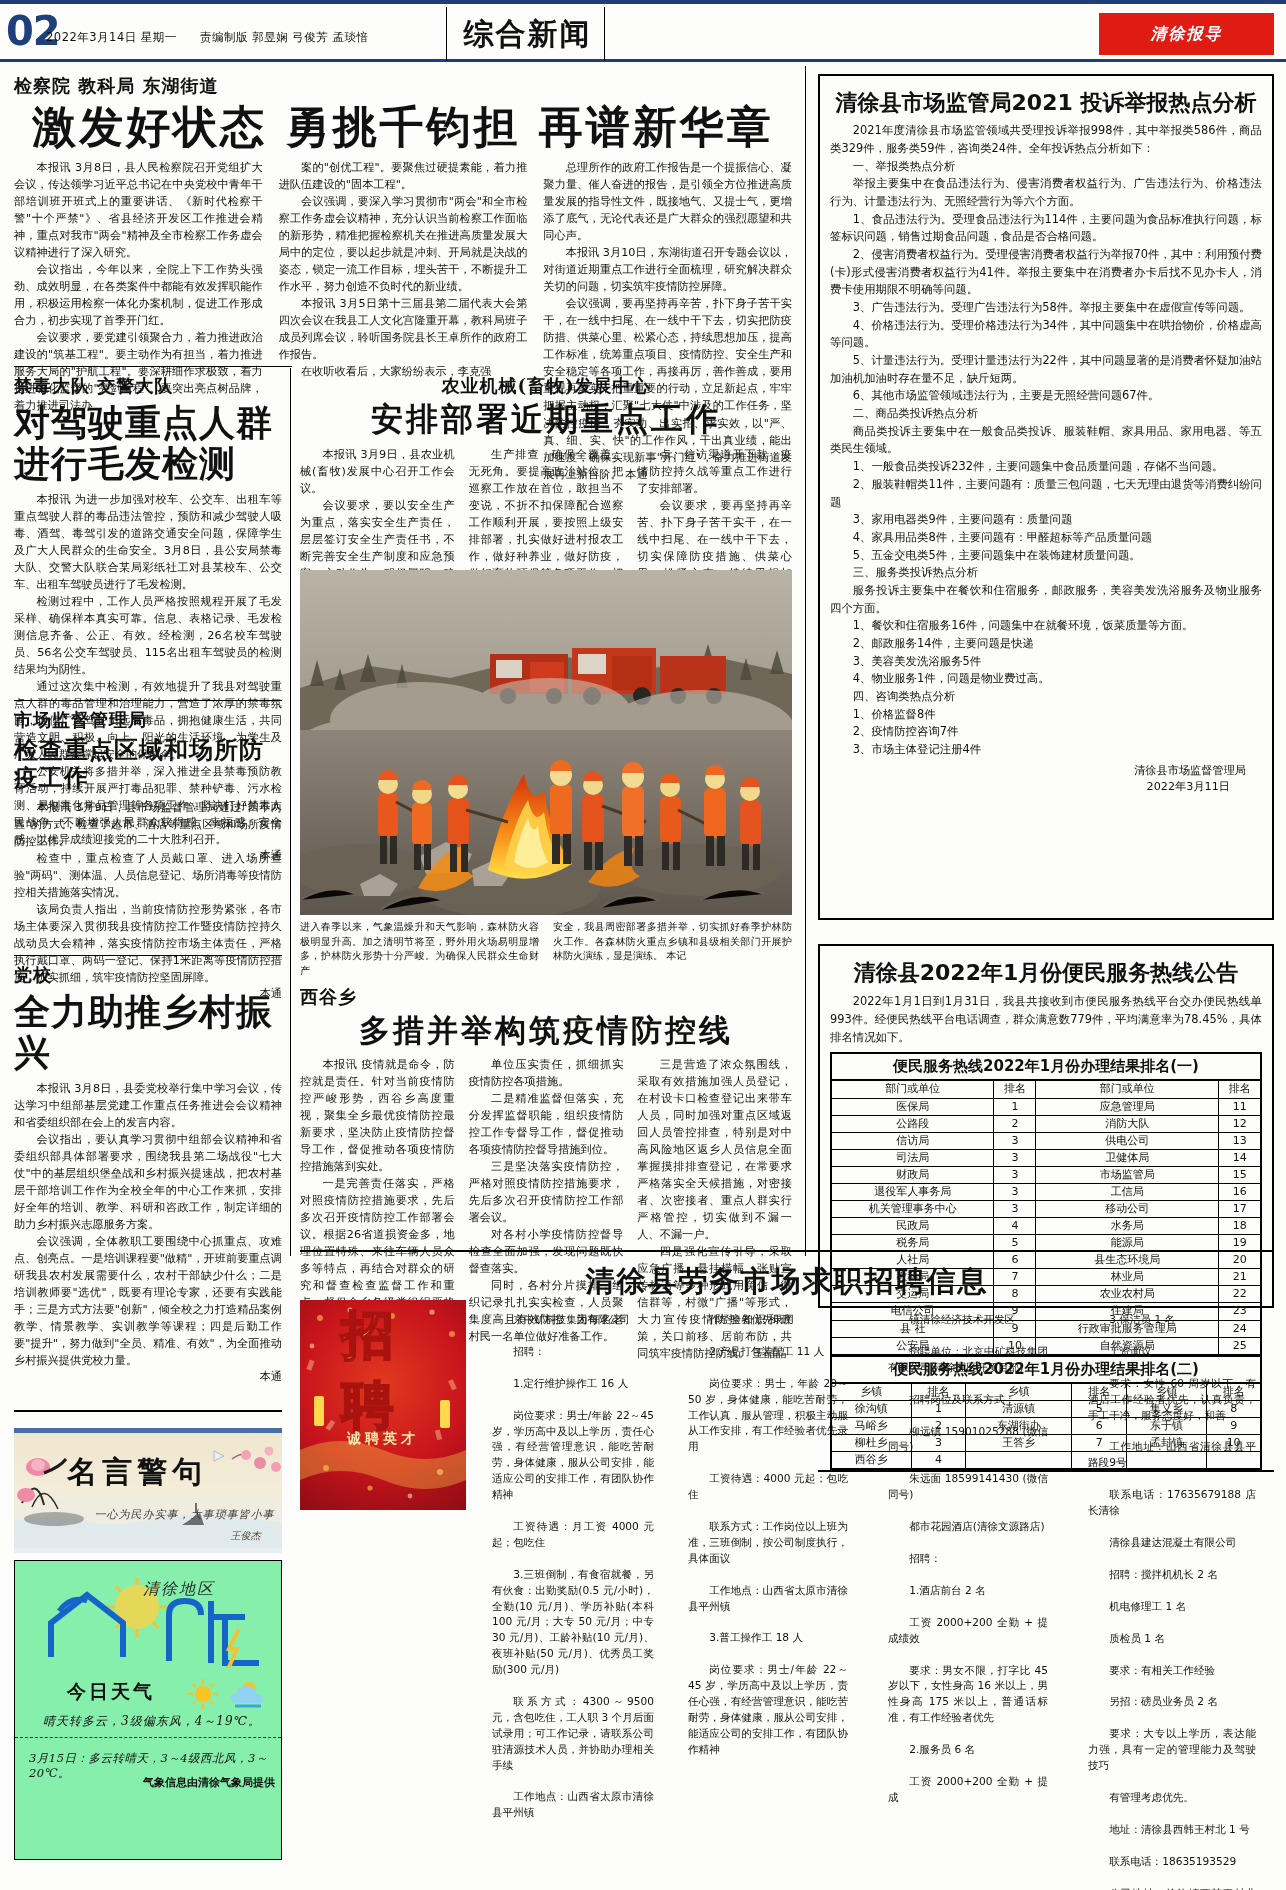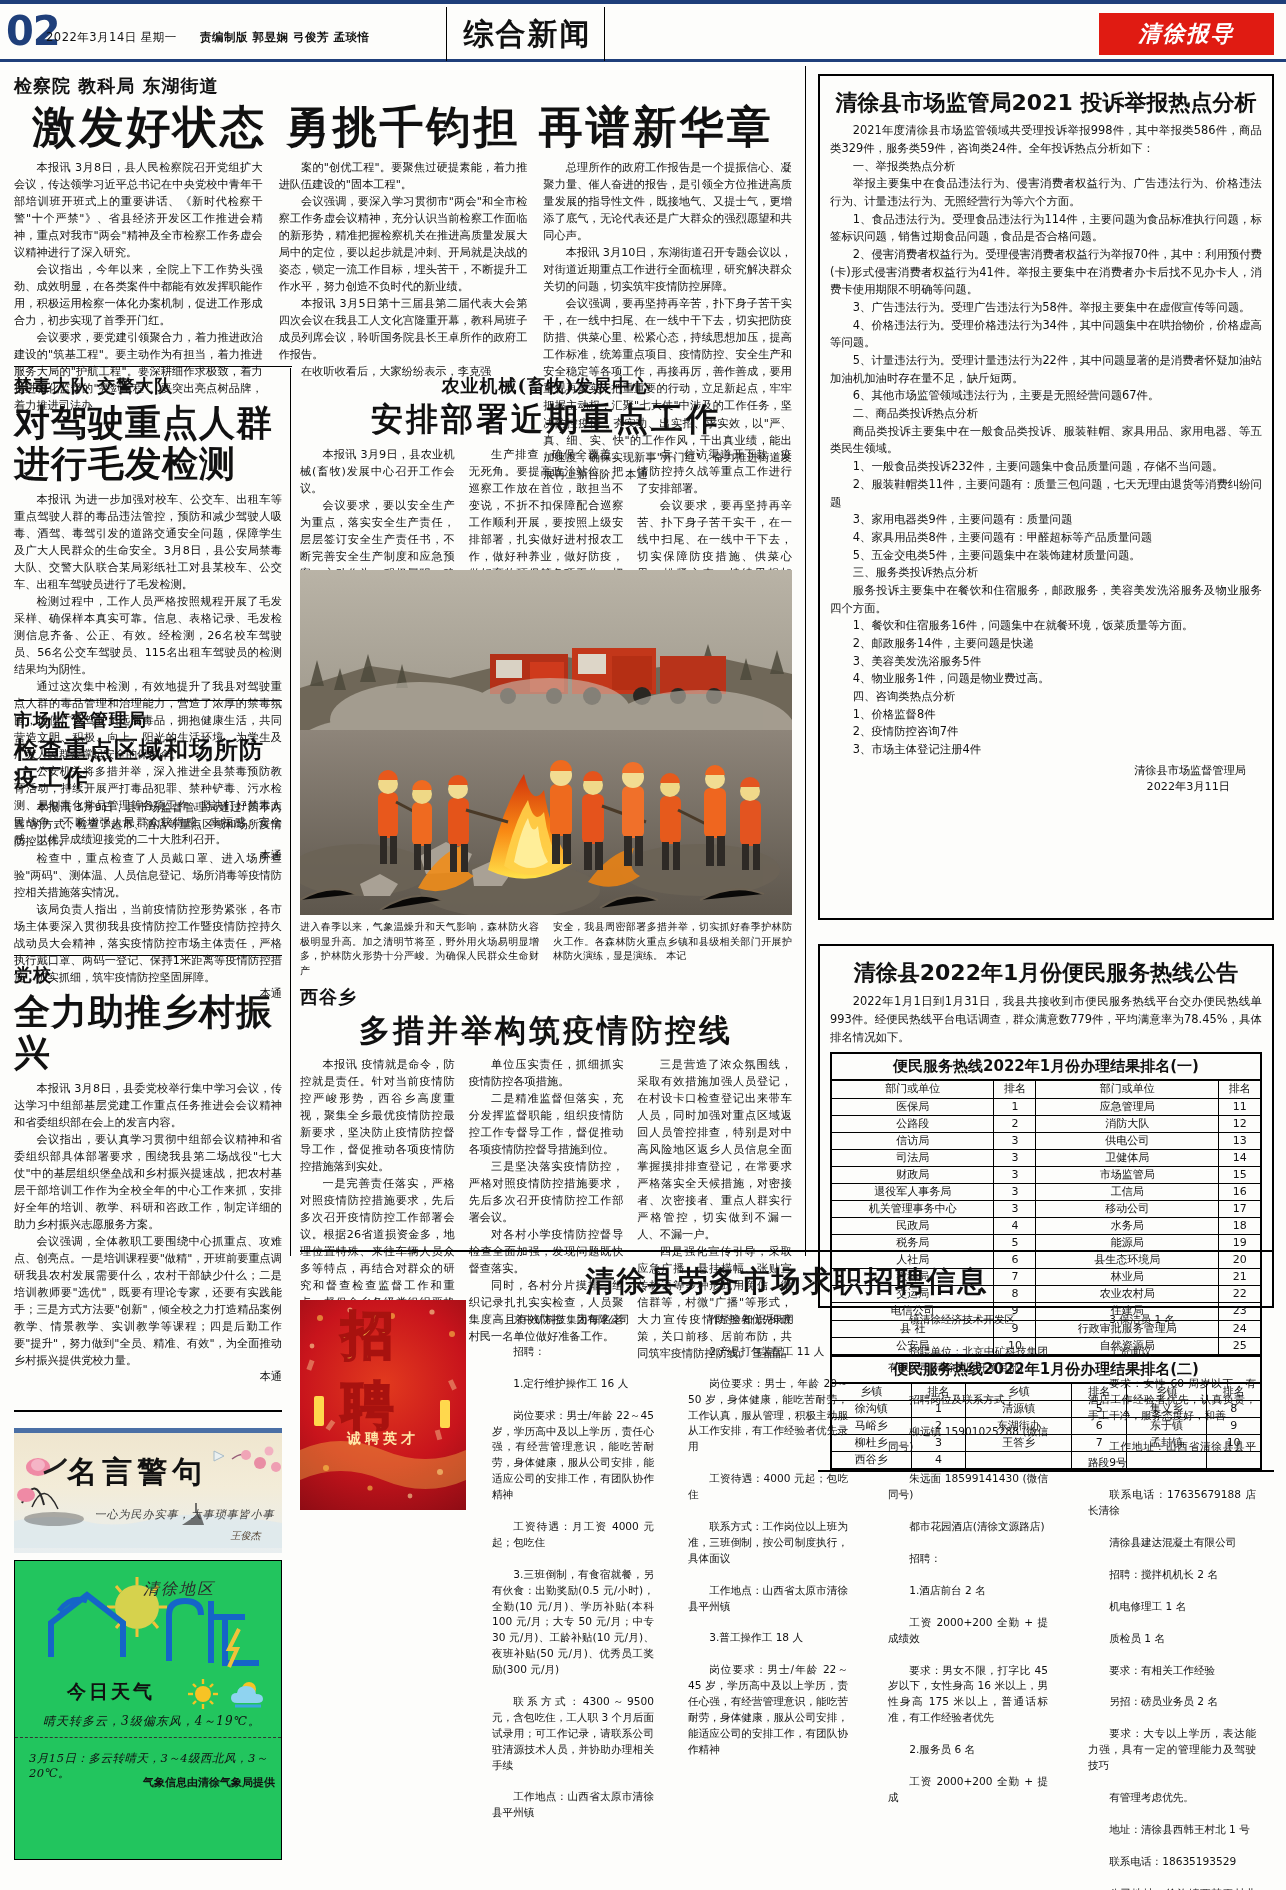--- a/index.html
+++ b/index.html
@@ -10,25 +10,25 @@
     color:#111;
     position:relative;
     overflow:hidden;
   }
   .page{position:relative;width:1286px;height:1890px;box-sizing:border-box;}
 
   
   .masthead{position:absolute;left:0;top:0;width:1286px;height:62px;border-top:4px solid #1f3f7a;border-bottom:3px solid #1f3f7a;box-sizing:border-box;}
   .folio{position:absolute;left:6px;top:4px;font-family:"DejaVu Sans","Liberation Sans",sans-serif;font-size:40px;font-weight:bold;color:#1f3f7a;letter-spacing:-1px;}
   .dateline{position:absolute;left:46px;top:26px;font-size:11.5px;color:#111;letter-spacing:.5px;}
-  .editors{position:absolute;left:200px;top:26px;font-size:11.5px;color:#111;font-weight:bold;letter-spacing:.5px;}
+  .editors{position:absolute;left:200px;top:26px;font-size:11.5px;color:#111;font-weight:normal;letter-spacing:.5px;}
   .secrule-l{position:absolute;left:446px;top:3px;width:1px;height:54px;background:#000;}
   .secrule-r{position:absolute;left:604px;top:3px;width:1px;height:54px;background:#000;}
   .sectitle{position:absolute;left:455px;top:8px;width:145px;text-align:center;font-family:"DejaVu Serif","Liberation Serif",serif;font-size:30px;font-weight:bold;letter-spacing:2px;line-height:44px;}
-  .nameplate{position:absolute;right:12px;top:9px;width:175px;height:42px;background:#e01b12;color:#fff;display:flex;align-items:center;justify-content:center;font-family:"DejaVu Serif","Liberation Serif",serif;font-size:22px;font-weight:bold;font-style:italic;letter-spacing:2px;}
+  .nameplate{position:absolute;right:12px;top:9px;width:175px;height:42px;background:#e01b12;color:#fff;display:flex;align-items:center;justify-content:center;font-family:"DejaVu Serif","Liberation Serif",serif;font-size:16px;font-weight:bold;font-style:italic;letter-spacing:2px;}
 
   
   .col{position:absolute;box-sizing:border-box;}
   .vline{position:absolute;width:1px;background:#000;}
   .hline{position:absolute;height:1px;background:#000;}
   .thickline{position:absolute;height:2px;background:#000;}
 
   
   .kicker{font-family:"DejaVu Serif","Liberation Serif",serif;font-size:18px;font-weight:bold;letter-spacing:1px;margin:0 0 4px 0;}
   .headline-xl{font-family:"DejaVu Sans","Liberation Sans",sans-serif;font-size:44px;font-weight:bold;letter-spacing:3px;text-align:center;margin:2px 0 8px 0;line-height:1.12;}
@@ -50,21 +50,21 @@
   .boxframe{border:2px solid #000;box-sizing:border-box;}
   .tbl-title{font-family:"DejaVu Sans","Liberation Sans",sans-serif;font-weight:bold;font-size:15px;text-align:center;letter-spacing:0;padding:3px 0 3px 0;border-bottom:2px solid #000;}
 
   
   .mingyan{position:relative;width:100%;height:100%;overflow:hidden;
     background:linear-gradient(180deg,#efe6cf 0%,#f3ecd8 45%,#e8eef0 100%);border-top:5px solid #4a6fa5;}
   .mingyan-title{position:absolute;left:46%;top:16%;transform:translateX(-50%);font-family:"DejaVu Sans","Liberation Sans",sans-serif;font-size:30px;font-weight:bold;letter-spacing:5px;color:#111;}
   .mingyan-quote{position:absolute;left:30%;top:62%;font-family:"DejaVu Serif","Liberation Serif",serif;font-size:11px;color:#3b3b3b;font-style:italic;letter-spacing:1px;}
   .mingyan-sign{position:absolute;right:8%;top:80%;font-family:"DejaVu Serif","Liberation Serif",serif;font-size:10px;color:#5a4a3a;font-style:italic;}
 
-  .weatherbox{position:relative;width:100%;height:100%;overflow:hidden;background:#22c55e;}
+  .weatherbox{position:relative;width:100%;height:100%;overflow:hidden;background:#86efac;}
   .wregion{position:absolute;left:128px;top:18px;font-family:"DejaVu Serif","Liberation Serif",serif;font-size:16px;color:#2b2b2b;font-style:italic;letter-spacing:2px;}
   .wtoday{position:absolute;left:52px;top:118px;font-family:"DejaVu Serif","Liberation Serif",serif;font-size:19px;font-weight:bold;letter-spacing:3px;}
   .wicons{position:absolute;left:172px;top:116px;}
   .wline1{position:absolute;left:28px;top:152px;font-family:"DejaVu Serif","Liberation Serif",serif;font-size:12px;letter-spacing:1px;font-style:italic;}
   .wdash{position:absolute;left:0;top:176px;width:100%;border-top:1px dashed #333;}
   .wline2{position:absolute;left:14px;top:190px;font-family:"DejaVu Serif","Liberation Serif",serif;font-size:11.5px;letter-spacing:.5px;font-style:italic;}
   .wsrc{position:absolute;right:6px;top:214px;font-family:"DejaVu Sans","Liberation Sans",sans-serif;font-size:11px;font-weight:bold;}
 
   .recruit-art{position:relative;width:100%;height:100%;overflow:hidden;
     background:radial-gradient(circle at 50% 40%,#e23a1e 0%,#c8141c 55%,#8e0c14 100%);}

